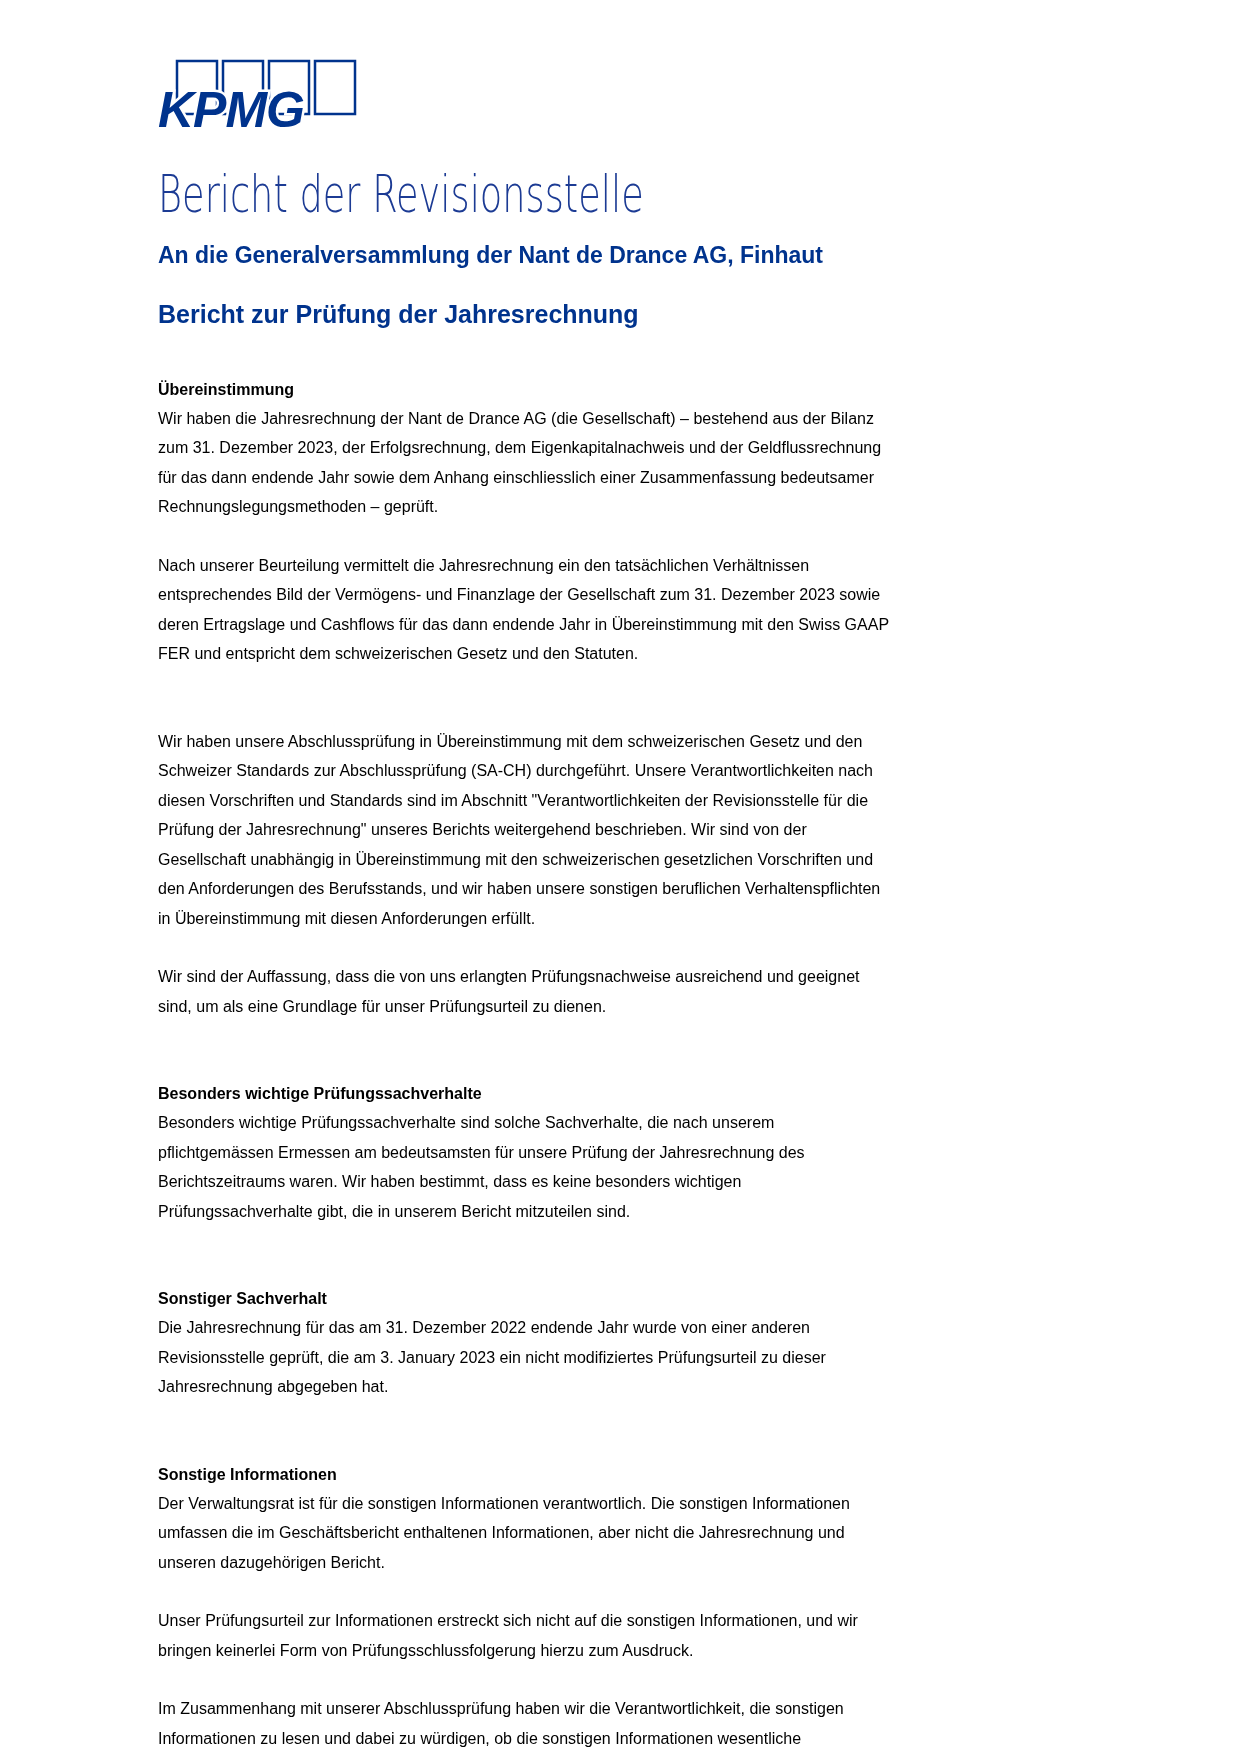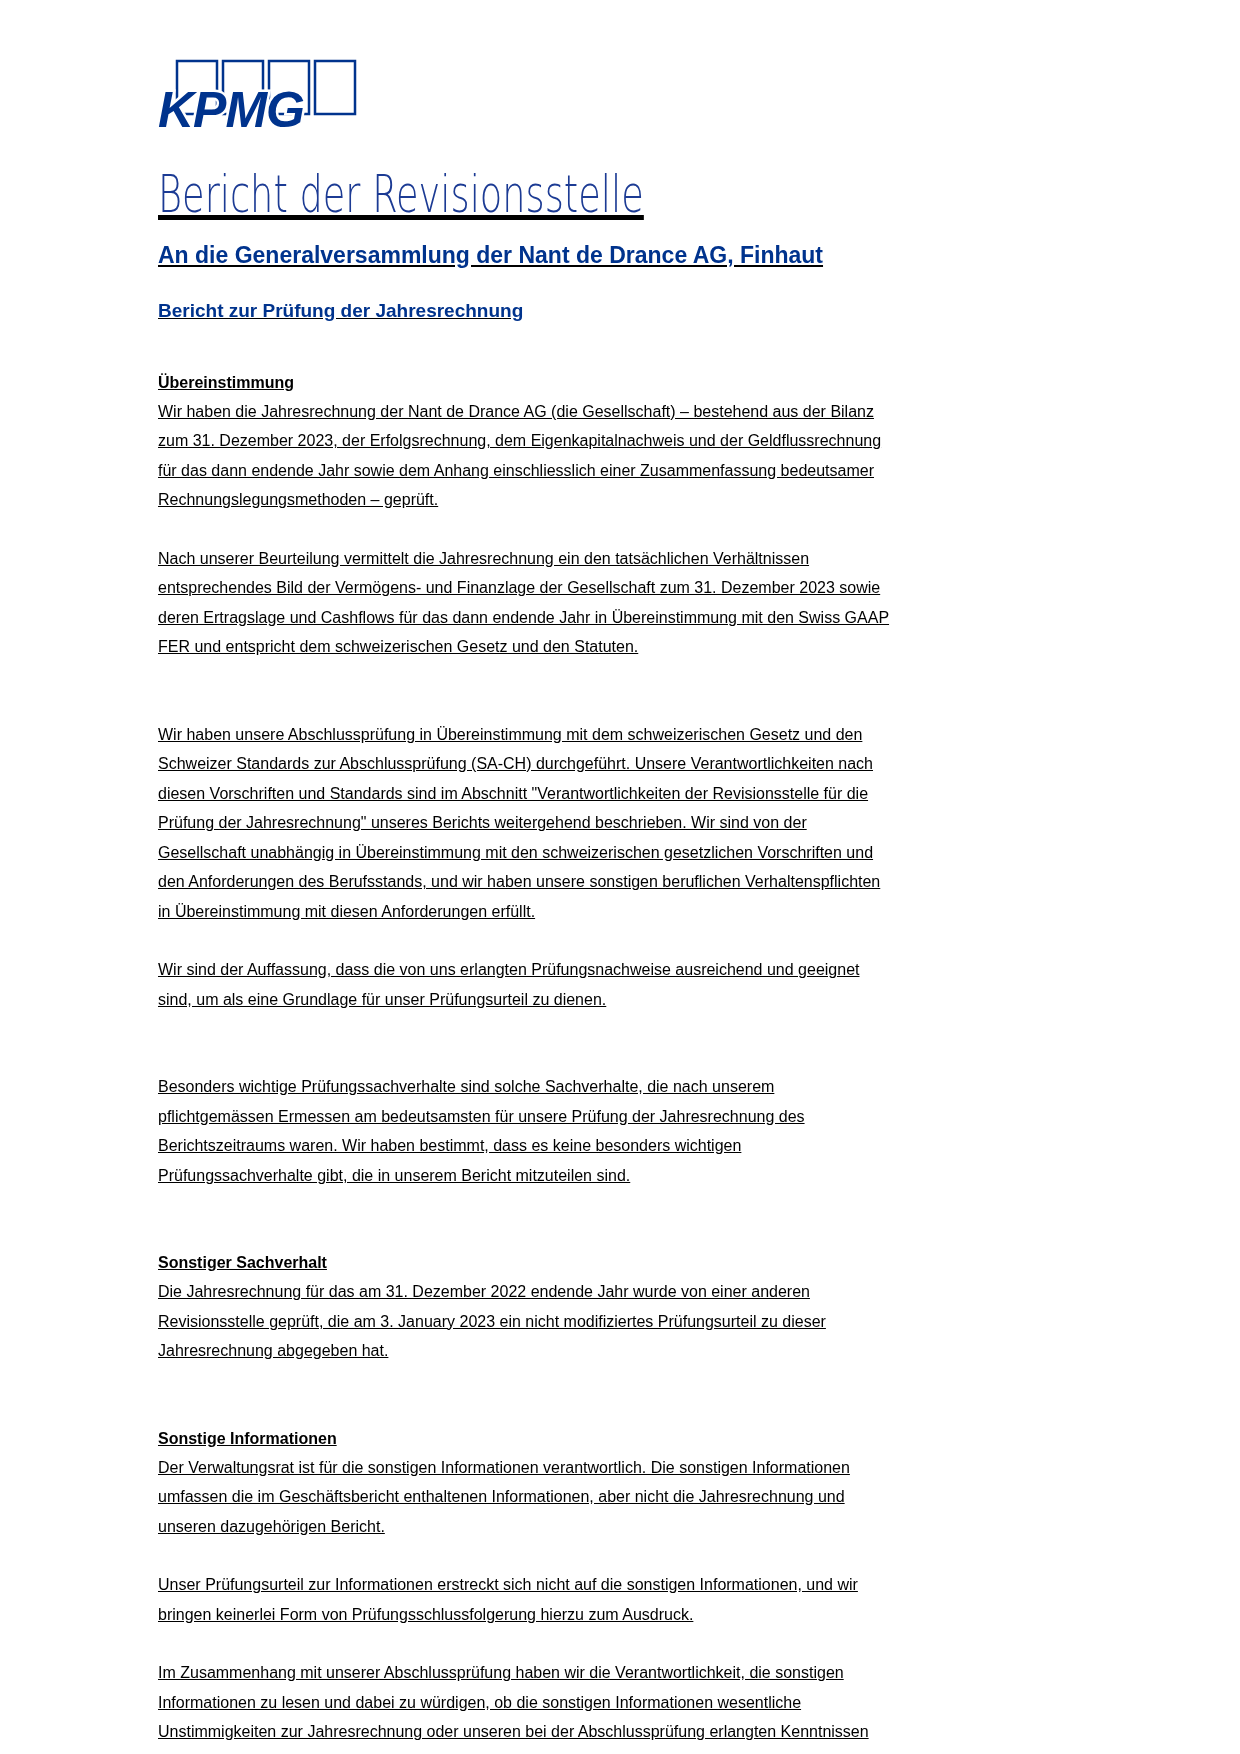--- a/index.html
+++ b/index.html
@@ -12,21 +12,20 @@
     height: 1754px;
     overflow: hidden;
     font-family: "Liberation Sans", sans-serif;
     color: #000000;
   }
   .page {
     box-sizing: border-box;
     width: 1046px;
     height: 1754px;
     padding: 58px 155px 0 158px;
-    text-decoration: underline;
   }
   .logo {
     display: block;
   }
   .doc-title {
     margin-top: 36px;
     font-family: "DejaVu Sans", sans-serif;
     font-weight: 200;
     font-size: 51px;
     line-height: 1.05;
@@ -37,21 +36,21 @@
     letter-spacing: 0px;
   }
   .addressee {
     margin-top: 20px;
     font-size: 23px;
     font-weight: bold;
     color: #00338D;
   }
   .report-heading {
     margin-top: 31px;
-    font-size: 19px;
+    font-size: 25px;
     font-weight: bold;
     color: #00338D;
   }
   .sections-container {
     margin-top: 0;
   }
   .report-section {
     margin-top: 58px;
   }
   .report-section:first-child {
@@ -106,20 +105,21 @@
   </section>
 
   <section class="report-section">
     <div class="section-paragraphs">
           <p>Wir haben unsere Abschlussprüfung in Übereinstimmung mit dem schweizerischen Gesetz und den Schweizer Standards zur Abschlussprüfung (SA-CH) durchgeführt. Unsere Verantwortlichkeiten nach diesen Vorschriften und Standards sind im Abschnitt "Verantwortlichkeiten der Revisionsstelle für die Prüfung der Jahresrechnung" unseres Berichts weitergehend beschrieben. Wir sind von der Gesellschaft unabhängig in Übereinstimmung mit den schweizerischen gesetzlichen Vorschriften und den Anforderungen des Berufsstands, und wir haben unsere sonstigen beruflichen Verhaltenspflichten in Übereinstimmung mit diesen Anforderungen erfüllt.</p>
           <p>Wir sind der Auffassung, dass die von uns erlangten Prüfungsnachweise ausreichend und geeignet sind, um als eine Grundlage für unser Prüfungsurteil zu dienen.</p>
         </div>
   </section>
 
   <section class="report-section">
+    <h3 class="section-heading">Besonders wichtige Prüfungssachverhalte</h3>
     <div class="section-paragraphs">
           <p>Besonders wichtige Prüfungssachverhalte sind solche Sachverhalte, die nach unserem pflichtgemässen Ermessen am bedeutsamsten für unsere Prüfung der Jahresrechnung des Berichtszeitraums waren. Wir haben bestimmt, dass es keine besonders wichtigen Prüfungssachverhalte gibt, die in unserem Bericht mitzuteilen sind.</p>
         </div>
   </section>
 
   <section class="report-section">
     <h3 class="section-heading">Sonstiger Sachverhalt</h3>
     <div class="section-paragraphs">
           <p>Die Jahresrechnung für das am 31. Dezember 2022 endende Jahr wurde von einer anderen Revisionsstelle geprüft, die am 3. January 2023 ein nicht modifiziertes Prüfungsurteil zu dieser Jahresrechnung abgegeben hat.</p>
         </div>

